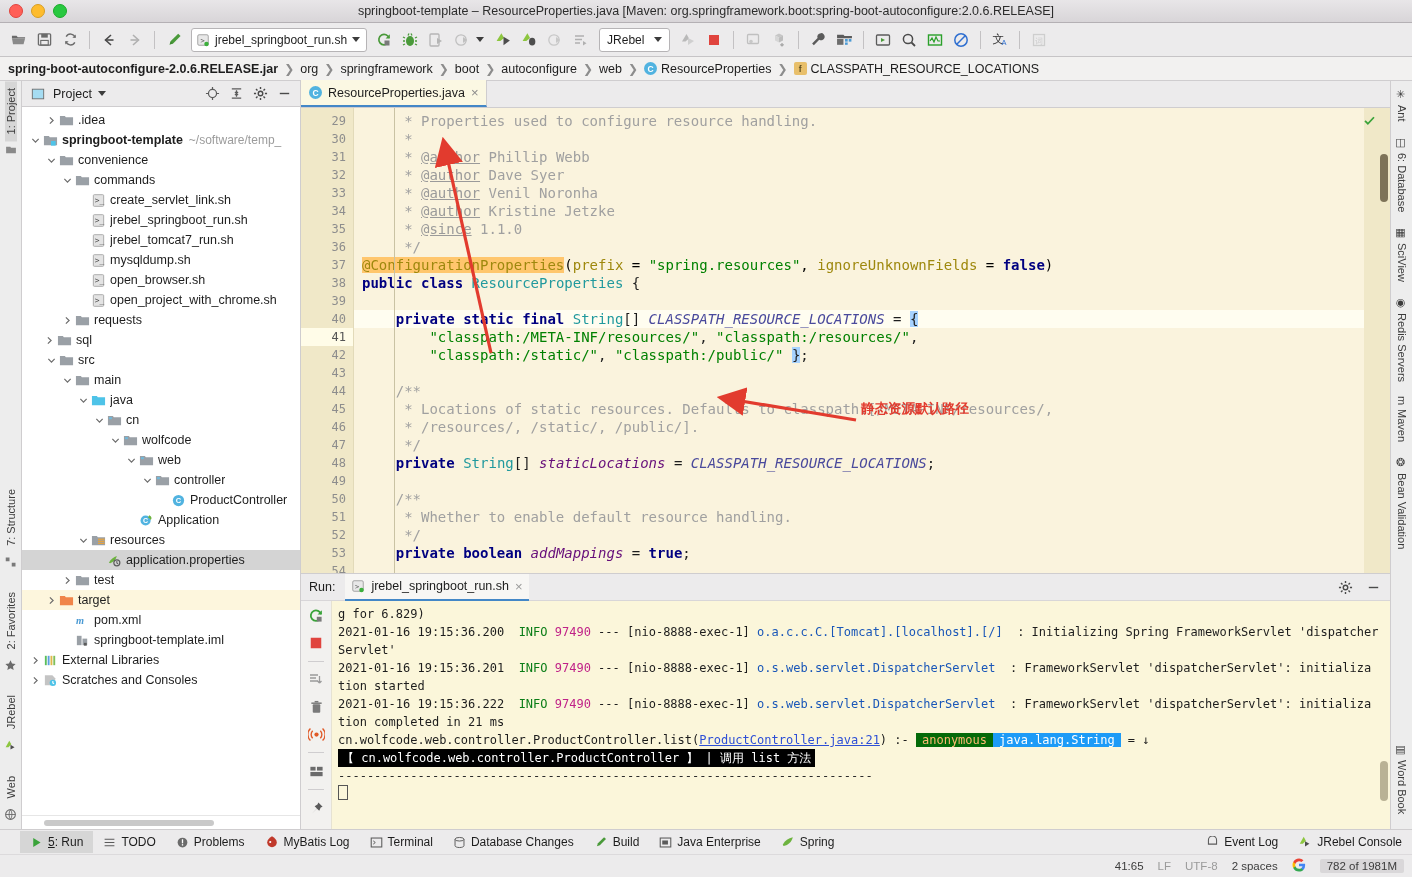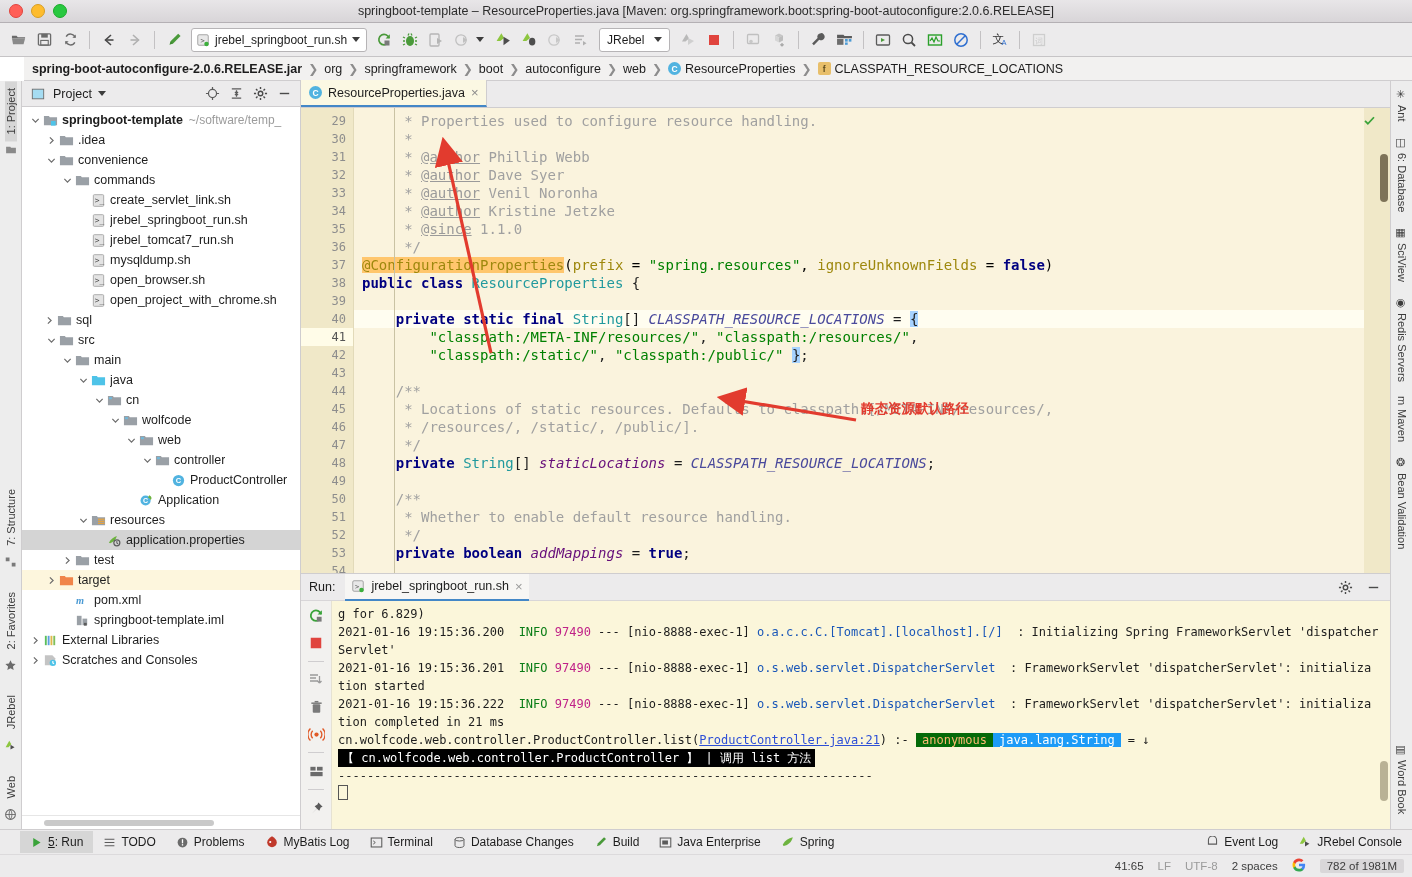--- a/index.html
+++ b/index.html
@@ -49,21 +49,21 @@
   .caret{width:0;height:0;border-left:4px solid transparent;border-right:4px solid transparent;border-top:5px solid #3c3c3c;}
   .jrebel-sel{
     display:flex;align-items:center;gap:10px;height:22px;
     background:#fff;border:1px solid #b6b4b6;border-radius:3px;
     padding:0 7px;margin:0 4px;font-size:12px;
   }
 
   
   .crumbs{
     height:23px;min-height:23px;background:#f2f1f0;border-bottom:1px solid #cfcdcf;
-    display:flex;align-items:center;padding:0 8px;gap:4px;font-size:12.5px;margin-left:24px;
+    display:flex;align-items:center;padding:0 8px;gap:4px;font-size:12.5px;
   }
   .crumbs .b0{font-weight:bold;}
   .crumb-sep{color:#8d8d8d;font-size:12px;padding:0 2px;}
   .crumb{display:flex;align-items:center;gap:4px;}
   .cicon{width:13px;height:13px;border-radius:50%;display:inline-flex;align-items:center;justify-content:center;font-size:8.5px;color:#fff;font-weight:bold;flex:none;}
   .cicon.c{background:#51b3e0;}
   .cicon.f{background:#e8bf6a;color:#5b4a1d;border-radius:2px;}
 
   
   .body{flex:1;display:flex;min-height:0;}
@@ -502,51 +502,51 @@
               <path d="M8 1v2.3M8 12.7V15M1 8h2.3M12.7 8H15M3.2 3.2l1.6 1.6M11.2 11.2l1.6 1.6M12.8 3.2l-1.6 1.6M4.8 11.2l-1.6 1.6" stroke="#4a4a4a" stroke-width="1.5"></path>
             </svg>
           </span>
         <span class="ph-ico">
             <svg width="15" height="15" viewBox="0 0 16 16">
               <path d="M3 8h10" stroke="#4a4a4a" stroke-width="1.5"></path>
             </svg>
           </span>
       </div>
       <div class="tree" id="tree">
+          <div class="row" style="padding-left: 24px;">
+            <span class="arrow">
+              <svg width="9" height="9" viewBox="0 0 10 10">
+                <path d="M3.2 1.5L6.8 5 3.2 8.5" fill="none" stroke="#6b6b6b" stroke-width="1.3"></path>
+              </svg>
+            </span>
+            <span class="ticon">
+              <svg width="15" height="15" viewBox="0 0 16 16">
+                <path d="M1 3.2h5.3l1 1.3H15V13H1z" fill="#9aa0a6"></path>
+              </svg>
+            </span>
+            <span class="tlabel">.idea</span>
+          </div>
           <div class="row" style="padding-left: 8px;">
             <span class="arrow">
               <svg width="9" height="9" viewBox="0 0 10 10">
                 <path d="M1.5 3.2L5 6.8 8.5 3.2" fill="none" stroke="#6b6b6b" stroke-width="1.3"></path>
               </svg>
             </span>
             <span class="ticon">
               <svg width="15" height="15" viewBox="0 0 16 16">
                 <path d="M1 3.2h5.3l1 1.3H15V13H1z" fill="#9aa0a6"></path>
                 <rect x="8.5" y="8.5" width="5" height="5" fill="#4ec3e8"></rect>
               </svg>
             </span>
             <span class="tlabel b">springboot-template</span>
             <span class="tpath">~/software/temp_</span>
           </div>
           <div class="row" style="padding-left: 24px;">
             <span class="arrow">
               <svg width="9" height="9" viewBox="0 0 10 10">
-                <path d="M3.2 1.5L6.8 5 3.2 8.5" fill="none" stroke="#6b6b6b" stroke-width="1.3"></path>
-              </svg>
-            </span>
-            <span class="ticon">
-              <svg width="15" height="15" viewBox="0 0 16 16">
-                <path d="M1 3.2h5.3l1 1.3H15V13H1z" fill="#9aa0a6"></path>
-              </svg>
-            </span>
-            <span class="tlabel">.idea</span>
-          </div>
-          <div class="row" style="padding-left: 24px;">
-            <span class="arrow">
-              <svg width="9" height="9" viewBox="0 0 10 10">
                 <path d="M1.5 3.2L5 6.8 8.5 3.2" fill="none" stroke="#6b6b6b" stroke-width="1.3"></path>
               </svg>
             </span>
             <span class="ticon">
               <svg width="15" height="15" viewBox="0 0 16 16">
                 <path d="M1 3.2h5.3l1 1.3H15V13H1z" fill="#9aa0a6"></path>
               </svg>
             </span>
             <span class="tlabel">convenience</span>
           </div>
@@ -615,20 +615,33 @@
           </div>
           <div class="row" style="padding-left: 56px;">
             <span class="arrow"></span>
             <span class="ticon">
               <svg width="15" height="15" viewBox="0 0 16 16">
                 <rect x="2.5" y="1.8" width="11" height="12.4" rx="1" fill="#e3e3e3" stroke="#a8a8a8"></rect>
                 <text x="4" y="11" font-size="8.5" fill="#4a4a4a" font-family="monospace">&gt;_</text>
               </svg>
             </span>
             <span class="tlabel">open_project_with_chrome.sh</span>
+          </div>
+          <div class="row" style="padding-left: 40px;">
+            <span class="arrow">
+              <svg width="9" height="9" viewBox="0 0 10 10">
+                <path d="M3.2 1.5L6.8 5 3.2 8.5" fill="none" stroke="#6b6b6b" stroke-width="1.3"></path>
+              </svg>
+            </span>
+            <span class="ticon">
+              <svg width="15" height="15" viewBox="0 0 16 16">
+                <path d="M1 3.2h5.3l1 1.3H15V13H1z" fill="#9aa0a6"></path>
+              </svg>
+            </span>
+            <span class="tlabel">requests</span>
           </div>
           <div class="row" style="padding-left: 22px;">
             <span class="arrow">
               <svg width="9" height="9" viewBox="0 0 10 10">
                 <path d="M3.2 1.5L6.8 5 3.2 8.5" fill="none" stroke="#6b6b6b" stroke-width="1.3"></path>
               </svg>
             </span>
             <span class="ticon">
               <svg width="15" height="15" viewBox="0 0 16 16">
                 <path d="M1 3.2h5.3l1 1.3H15V13H1z" fill="#9aa0a6"></path>

